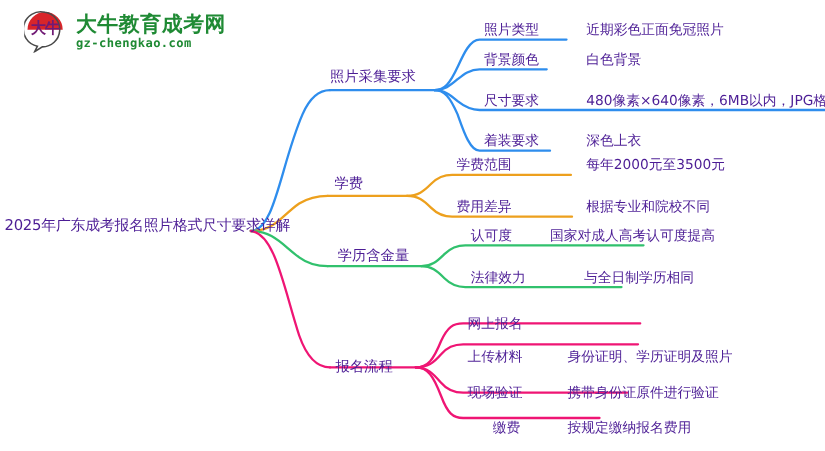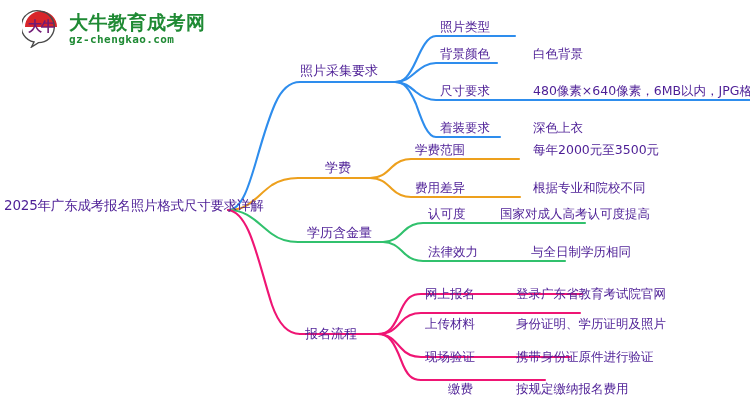--- a/index.html
+++ b/index.html
@@ -164,50 +164,50 @@
       <div class="logo-title">大牛教育成考网</div>
       <div class="logo-sub">gz-chengkao.com</div>
     </div>
   </div>
 
   <div class="node root-node">2025年广东成考报名照片格式尺寸要求详解</div>
 
   <div class="node branch-node" style="left:300px; top:62px;">照片采集要求</div>
 
   <div class="node leaf-key" style="left:440px; top:19px;">照片类型</div>
+  <div class="node leaf-val" style="left:533px; top:19px;">近期彩色正面免冠照片</div>
 
   <div class="node leaf-key" style="left:440px; top:46px;">背景颜色</div>
   <div class="node leaf-val" style="left:533px; top:46px;">白色背景</div>
 
   <div class="node leaf-key" style="left:440px; top:83px;">尺寸要求</div>
   <div class="node leaf-val" style="left:533px; top:83px;">480像素×640像素，6MB以内，JPG格式</div>
 
   <div class="node leaf-key" style="left:440px; top:120px;">着装要求</div>
   <div class="node leaf-val" style="left:533px; top:120px;">深色上衣</div>
 
-  <div class="node branch-node" style="left:325px; top:159px;">学费</div>
+  <div class="node branch-node" style="left:304px; top:159px;">学费</div>
 
   <div class="node leaf-key" style="left:415px; top:142px;">学费范围</div>
   <div class="node leaf-val" style="left:533px; top:142px;">每年2000元至3500元</div>
 
   <div class="node leaf-key" style="left:415px; top:180px;">费用差异</div>
   <div class="node leaf-val" style="left:533px; top:180px;">根据专业和院校不同</div>
 
   <div class="node branch-node" style="left:307px; top:224px;">学历含金量</div>
 
   <div class="node leaf-key" style="left:428px; top:206px;">认可度</div>
   <div class="node leaf-val" style="left:500px; top:206px;">国家对成人高考认可度提高</div>
 
   <div class="node leaf-key" style="left:428px; top:244px;">法律效力</div>
   <div class="node leaf-val" style="left:531px; top:244px;">与全日制学历相同</div>
 
   <div class="node branch-node" style="left:305px; top:325px;">报名流程</div>
 
   <div class="node leaf-key" style="left:425px; top:286px;">网上报名</div>
-  <div class="node leaf-val" style="left:516px; top:286px;">登录广东省教育考试院官网</div>
 
   <div class="node leaf-key" style="left:425px; top:316px;">上传材料</div>
   <div class="node leaf-val" style="left:516px; top:316px;">身份证明、学历证明及照片</div>
 
   <div class="node leaf-key" style="left:425px; top:349px;">现场验证</div>
   <div class="node leaf-val" style="left:516px; top:349px;">携带身份证原件进行验证</div>
 
   <div class="node leaf-key" style="left:448px; top:381px;">缴费</div>
   <div class="node leaf-val" style="left:516px; top:381px;">按规定缴纳报名费用</div>
 

